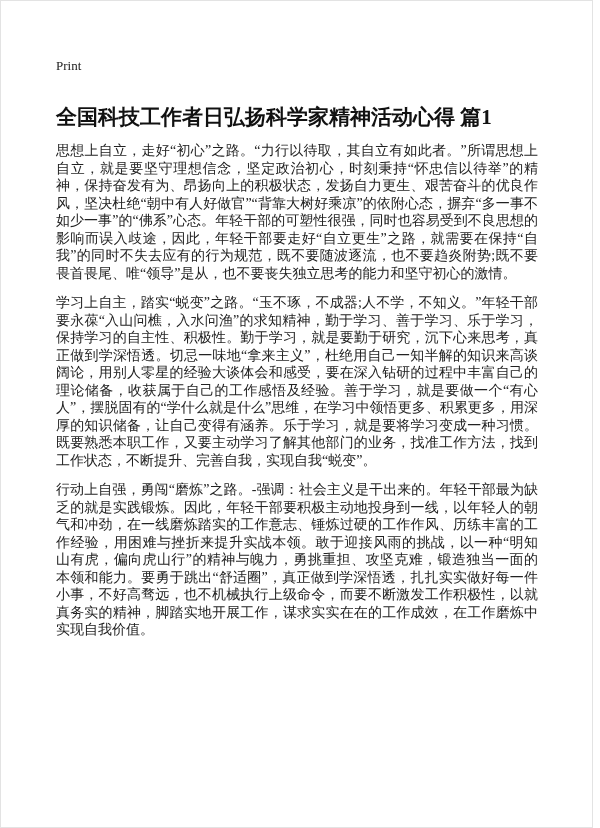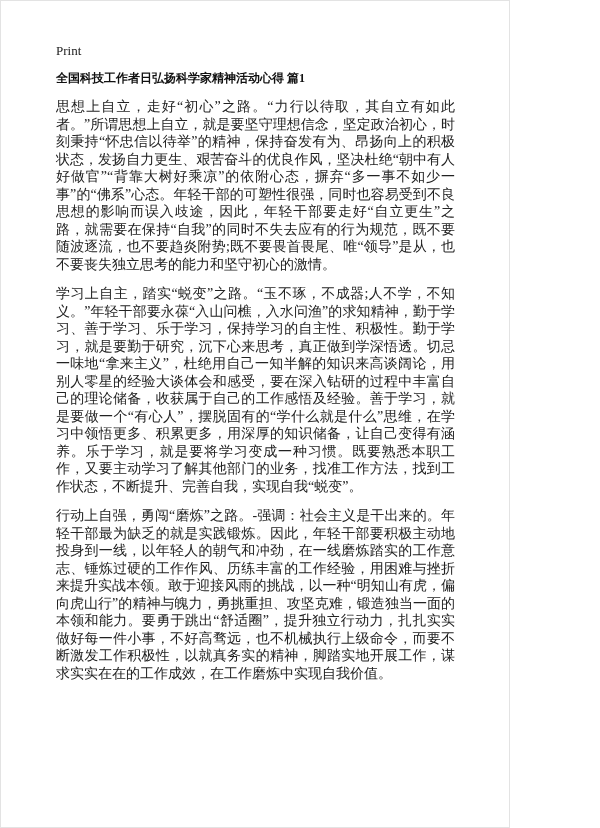--- a/index.html
+++ b/index.html
@@ -5,25 +5,25 @@
   html, body {
     margin: 0;
     padding: 0;
     width: 600px;
     height: 828px;
     background: #ffffff;
     overflow: hidden;
   }
   .page {
     box-sizing: border-box;
-    width: 510px;
+    width: 593px;
     height: 828px;
     background: #ffffff;
     border: 1px solid #e3e3e3;
-    padding: 42px 54px 0 55px;
+    padding: 57px 54px 0 55px;
     font-family: "Liberation Serif", "DejaVu Serif", serif;
     color: #1f1f1f;
   }
   .print-link {
     font-family: "Liberation Serif", "DejaVu Serif", serif;
     font-size: 13px;
     color: #222222;
     cursor: pointer;
     width: 34px;
   }
@@ -35,22 +35,22 @@
     letter-spacing: 1px;
     line-height: 1.2;
   }
   .doc-subtitle {
     margin-top: 18px;
     font-size: 14px;
     color: #2a2a2a;
     text-align: left;
   }
   .section-heading {
-    margin: 12px 0 0 0;
-    font-size: 12px;
+    margin: 30px 0 0 0;
+    font-size: 21px;
     font-weight: bold;
     color: #111111;
     line-height: 1.25;
   }
   .paragraph {
     margin: 12px 0 0 0;
     font-size: 14px;
     line-height: 17.5px;
     text-align: justify;
     text-justify: inter-character;
@@ -67,16 +67,16 @@
 <div class="page" style="background: rgb(255, 255, 255);">
   <div class="print-link">Print</div>
 
 
 
   <div id="sections">
       <div class="section">
         <h2 class="section-heading">全国科技工作者日弘扬科学家精神活动心得 篇1</h2>
         <p class="paragraph">思想上自立，走好“初心”之路。“力行以待取，其自立有如此者。”所谓思想上自立，就是要坚守理想信念，坚定政治初心，时刻秉持“怀忠信以待举”的精神，保持奋发有为、昂扬向上的积极状态，发扬自力更生、艰苦奋斗的优良作风，坚决杜绝“朝中有人好做官”“背靠大树好乘凉”的依附心态，摒弃“多一事不如少一事”的“佛系”心态。年轻干部的可塑性很强，同时也容易受到不良思想的影响而误入歧途，因此，年轻干部要走好“自立更生”之路，就需要在保持“自我”的同时不失去应有的行为规范，既不要随波逐流，也不要趋炎附势;既不要畏首畏尾、唯“领导”是从，也不要丧失独立思考的能力和坚守初心的激情。</p>
         <p class="paragraph">学习上自主，踏实“蜕变”之路。“玉不琢，不成器;人不学，不知义。”年轻干部要永葆“入山问樵，入水问渔”的求知精神，勤于学习、善于学习、乐于学习，保持学习的自主性、积极性。勤于学习，就是要勤于研究，沉下心来思考，真正做到学深悟透。切忌一味地“拿来主义”，杜绝用自己一知半解的知识来高谈阔论，用别人零星的经验大谈体会和感受，要在深入钻研的过程中丰富自己的理论储备，收获属于自己的工作感悟及经验。善于学习，就是要做一个“有心人”，摆脱固有的“学什么就是什么”思维，在学习中领悟更多、积累更多，用深厚的知识储备，让自己变得有涵养。乐于学习，就是要将学习变成一种习惯。既要熟悉本职工作，又要主动学习了解其他部门的业务，找准工作方法，找到工作状态，不断提升、完善自我，实现自我“蜕变”。</p>
-        <p class="paragraph">行动上自强，勇闯“磨炼”之路。-强调：社会主义是干出来的。年轻干部最为缺乏的就是实践锻炼。因此，年轻干部要积极主动地投身到一线，以年轻人的朝气和冲劲，在一线磨炼踏实的工作意志、锤炼过硬的工作作风、历练丰富的工作经验，用困难与挫折来提升实战本领。敢于迎接风雨的挑战，以一种“明知山有虎，偏向虎山行”的精神与魄力，勇挑重担、攻坚克难，锻造独当一面的本领和能力。要勇于跳出“舒适圈”，提升独立行动力，扎扎实实做好每一件小事，不好高骛远，也不机械执行上级命令，而要不断激发工作积极性，以就真务实的精神，脚踏实地开展工作，谋求实实在在的工作成效，在工作磨炼中实现自我价值。</p>
+        <p class="paragraph">行动上自强，勇闯“磨炼”之路。-强调：社会主义是干出来的。年轻干部最为缺乏的就是实践锻炼。因此，年轻干部要积极主动地投身到一线，以年轻人的朝气和冲劲，在一线磨炼踏实的工作意志、锤炼过硬的工作作风、历练丰富的工作经验，用困难与挫折来提升实战本领。敢于迎接风雨的挑战，以一种“明知山有虎，偏向虎山行”的精神与魄力，勇挑重担、攻坚克难，锻造独当一面的本领和能力。要勇于跳出“舒适圈”，真正做到学深悟透，扎扎实实做好每一件小事，不好高骛远，也不机械执行上级命令，而要不断激发工作积极性，以就真务实的精神，脚踏实地开展工作，谋求实实在在的工作成效，在工作磨炼中实现自我价值。</p>
       </div>
     </div>
 </div>
 
 </body></html>

